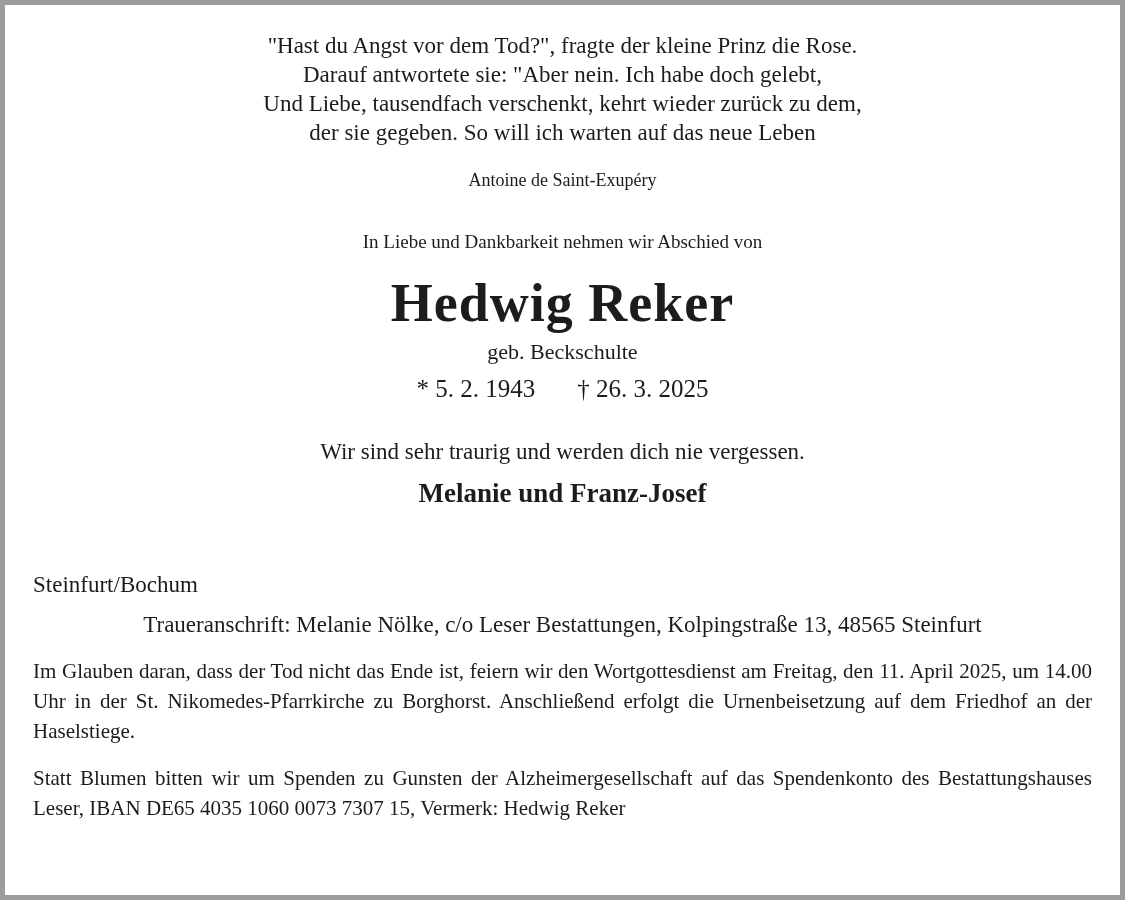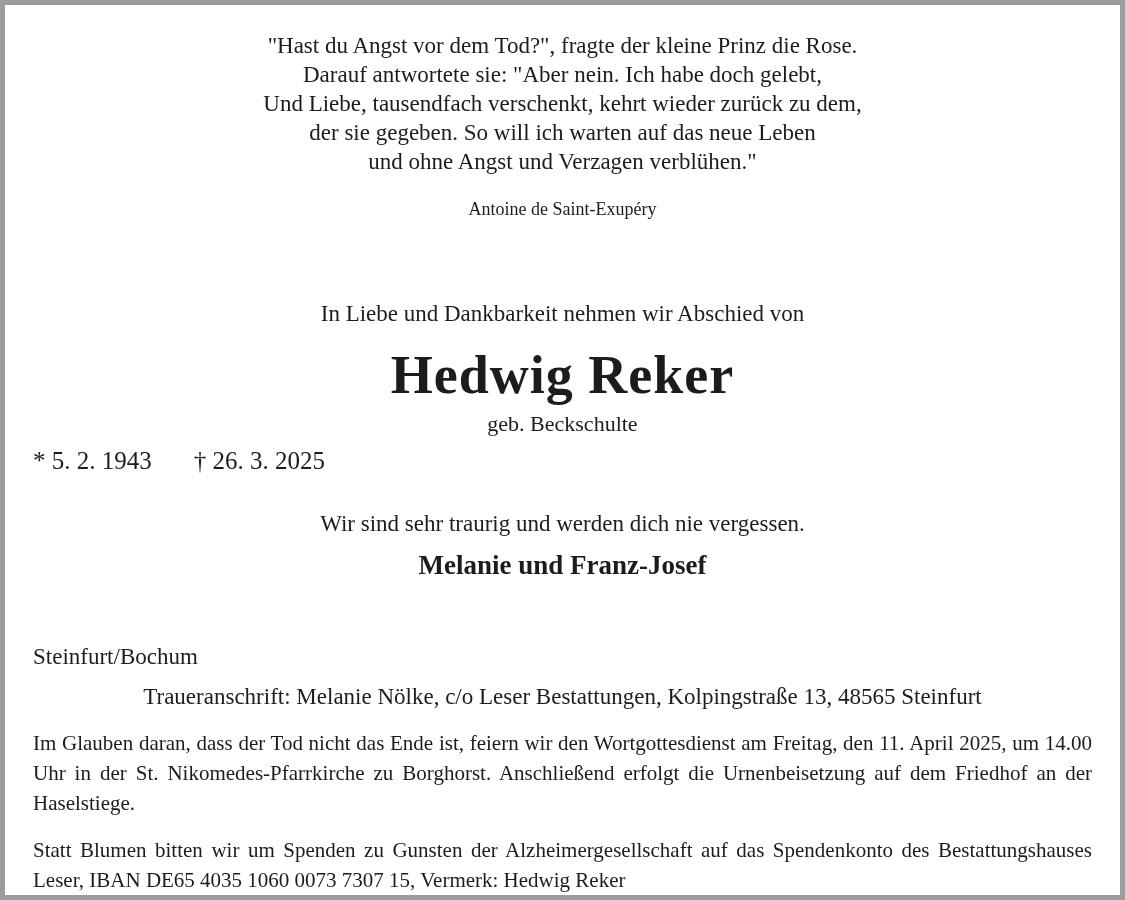--- a/index.html
+++ b/index.html
@@ -31,22 +31,22 @@
   }
   .quote-line { white-space: nowrap; }
 
   .attribution {
     margin-top: 22px;
     font-size: 18px;
     line-height: 22px;
   }
 
   .intro {
-    margin-top: 80px;
-    font-size: 23px;
+    margin-top: 37px;
+    font-size: 19px;
     line-height: 28px;
   }
 
   .deceased-name {
     margin-top: 16px;
     font-size: 54px;
     font-weight: bold;
     line-height: 62px;
     letter-spacing: 1px;
   }
@@ -55,20 +55,21 @@
     margin-top: 4px;
     font-size: 22px;
     line-height: 28px;
   }
 
   .dates {
     margin-top: 8px;
     font-size: 25px;
     line-height: 30px;
     display: flex;
+    justify-content: center;
     gap: 42px;
   }
 
   .condolence-line {
     margin-top: 33px;
     font-size: 23px;
     line-height: 29px;
   }
 
   .family-names {
@@ -103,21 +104,20 @@
 </head>
 <body>
 
 <div class="page">
 
   <div class="quote-block centered">
     <div class="quote-line">"Hast du Angst vor dem Tod?", fragte der kleine Prinz die Rose.</div>
     <div class="quote-line">Darauf antwortete sie: "Aber nein. Ich habe doch gelebt,</div>
     <div class="quote-line">Und Liebe, tausendfach verschenkt, kehrt wieder zurück zu dem,</div>
     <div class="quote-line">der sie gegeben. So will ich warten auf das neue Leben</div>
-    <div class="quote-line">und ohne Angst und Verzagen verblühen."</div>
   </div>
 
   <div class="attribution centered">Antoine de Saint-Exupéry</div>
 
   <div class="intro centered">In Liebe und Dankbarkeit nehmen wir Abschied von</div>
 
   <div class="deceased-name centered">Hedwig Reker</div>
 
   <div class="maiden-name centered">geb. Beckschulte</div>
 

